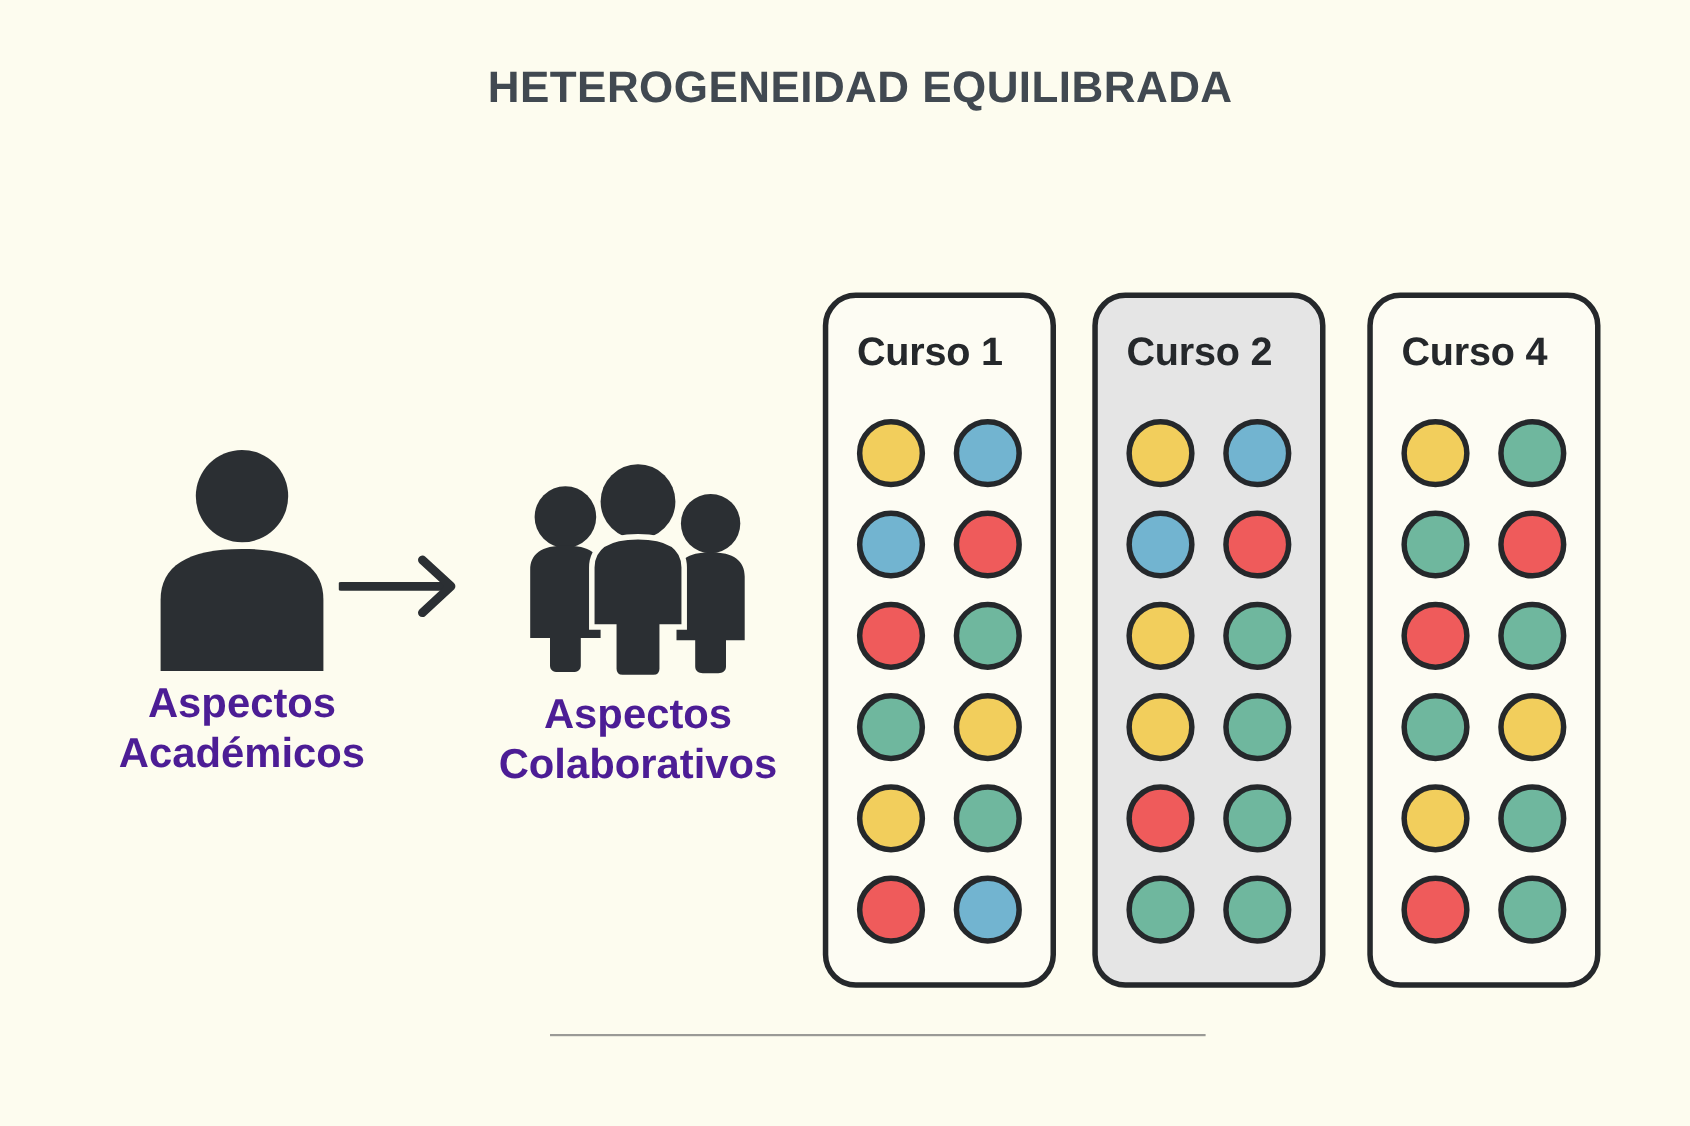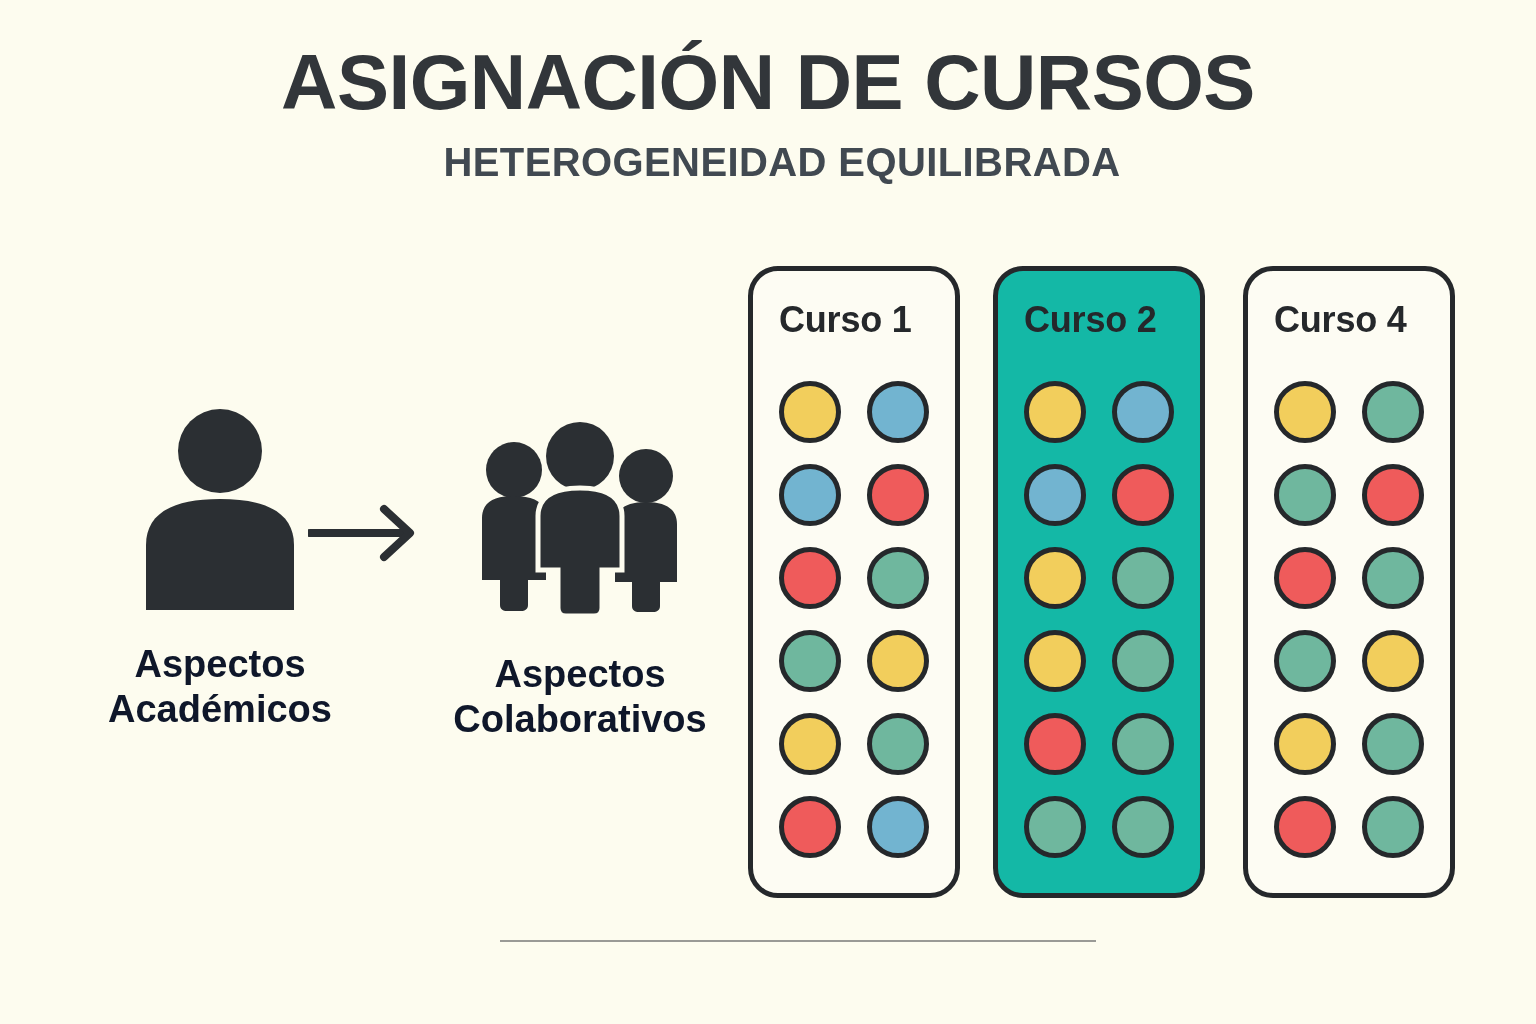--- a/index.html
+++ b/index.html
@@ -65,24 +65,24 @@
   .concept-a { left: 0px;   top: 0px; }
   .concept-b { left: 360px; top: 10px; }
 
   .icon-wrap {
     height: 215px;
     display: flex;
     align-items: flex-end;
     justify-content: center;
   }
   .concept-label {
-    margin-top: 32px;
+    margin-top: 8px;
     font-size: 38px;
     font-weight: 600;
-    color: #0f172a;
+    color: #4c1d95;
     line-height: 1.18;
     white-space: pre-line;
   }
 
   .arrow {
     position: absolute;
     left: 238px;
     top: 108px;
     width: 120px;
     height: 60px;
@@ -152,21 +152,20 @@
     height: 2px;
     background: #9A9A96;
   }
 </style>
 </head>
 <body style="background: rgb(253, 252, 239);">
 
 <div id="stage">
 
   <div class="header">
-    <h1 class="title" style="color: rgb(50, 54, 58);">ASIGNACIÓN DE CURSOS</h1>
     <h2 class="subtitle" style="color: rgb(65, 73, 81); padding-left: 28px;">HETEROGENEIDAD EQUILIBRADA</h2>
   </div>
 
   <div class="concepts">
 
     <div class="concept concept-a">
       <div class="icon-wrap">
         <svg width="180" height="205" viewBox="0 0 180 205" aria-hidden="true">
           <circle cx="90" cy="46" r="42" fill="#2B2F33"></circle>
           <path d="M16 205 L16 140 C16 110 40 94 90 94 C140 94 164 110 164 140 L164 205 Z" fill="#2B2F33"></path>
@@ -230,21 +229,21 @@
           <div class="dot-row">
             <div class="dot" style="background: rgb(242, 206, 92); border-color: rgb(37, 40, 43);"></div>
             <div class="dot" style="background: rgb(111, 183, 158); border-color: rgb(37, 40, 43);"></div>
           </div>
           <div class="dot-row">
             <div class="dot" style="background: rgb(239, 91, 91); border-color: rgb(37, 40, 43);"></div>
             <div class="dot" style="background: rgb(114, 180, 208); border-color: rgb(37, 40, 43);"></div>
           </div>
         </div>
     </div>
-    <div class="card card-1" style="background: #14b8a6; border-color: rgb(37, 40, 43);">
+    <div class="card card-1" style="background: #e5e5e5; border-color: rgb(37, 40, 43);">
       <div class="card-title" style="color: rgb(37, 40, 43);">Curso 2</div>
       <div class="dot-grid">
           <div class="dot-row">
             <div class="dot" style="background: rgb(242, 206, 92); border-color: rgb(37, 40, 43);"></div>
             <div class="dot" style="background: rgb(114, 180, 208); border-color: rgb(37, 40, 43);"></div>
           </div>
           <div class="dot-row">
             <div class="dot" style="background: rgb(114, 180, 208); border-color: rgb(37, 40, 43);"></div>
             <div class="dot" style="background: rgb(239, 91, 91); border-color: rgb(37, 40, 43);"></div>
           </div>

